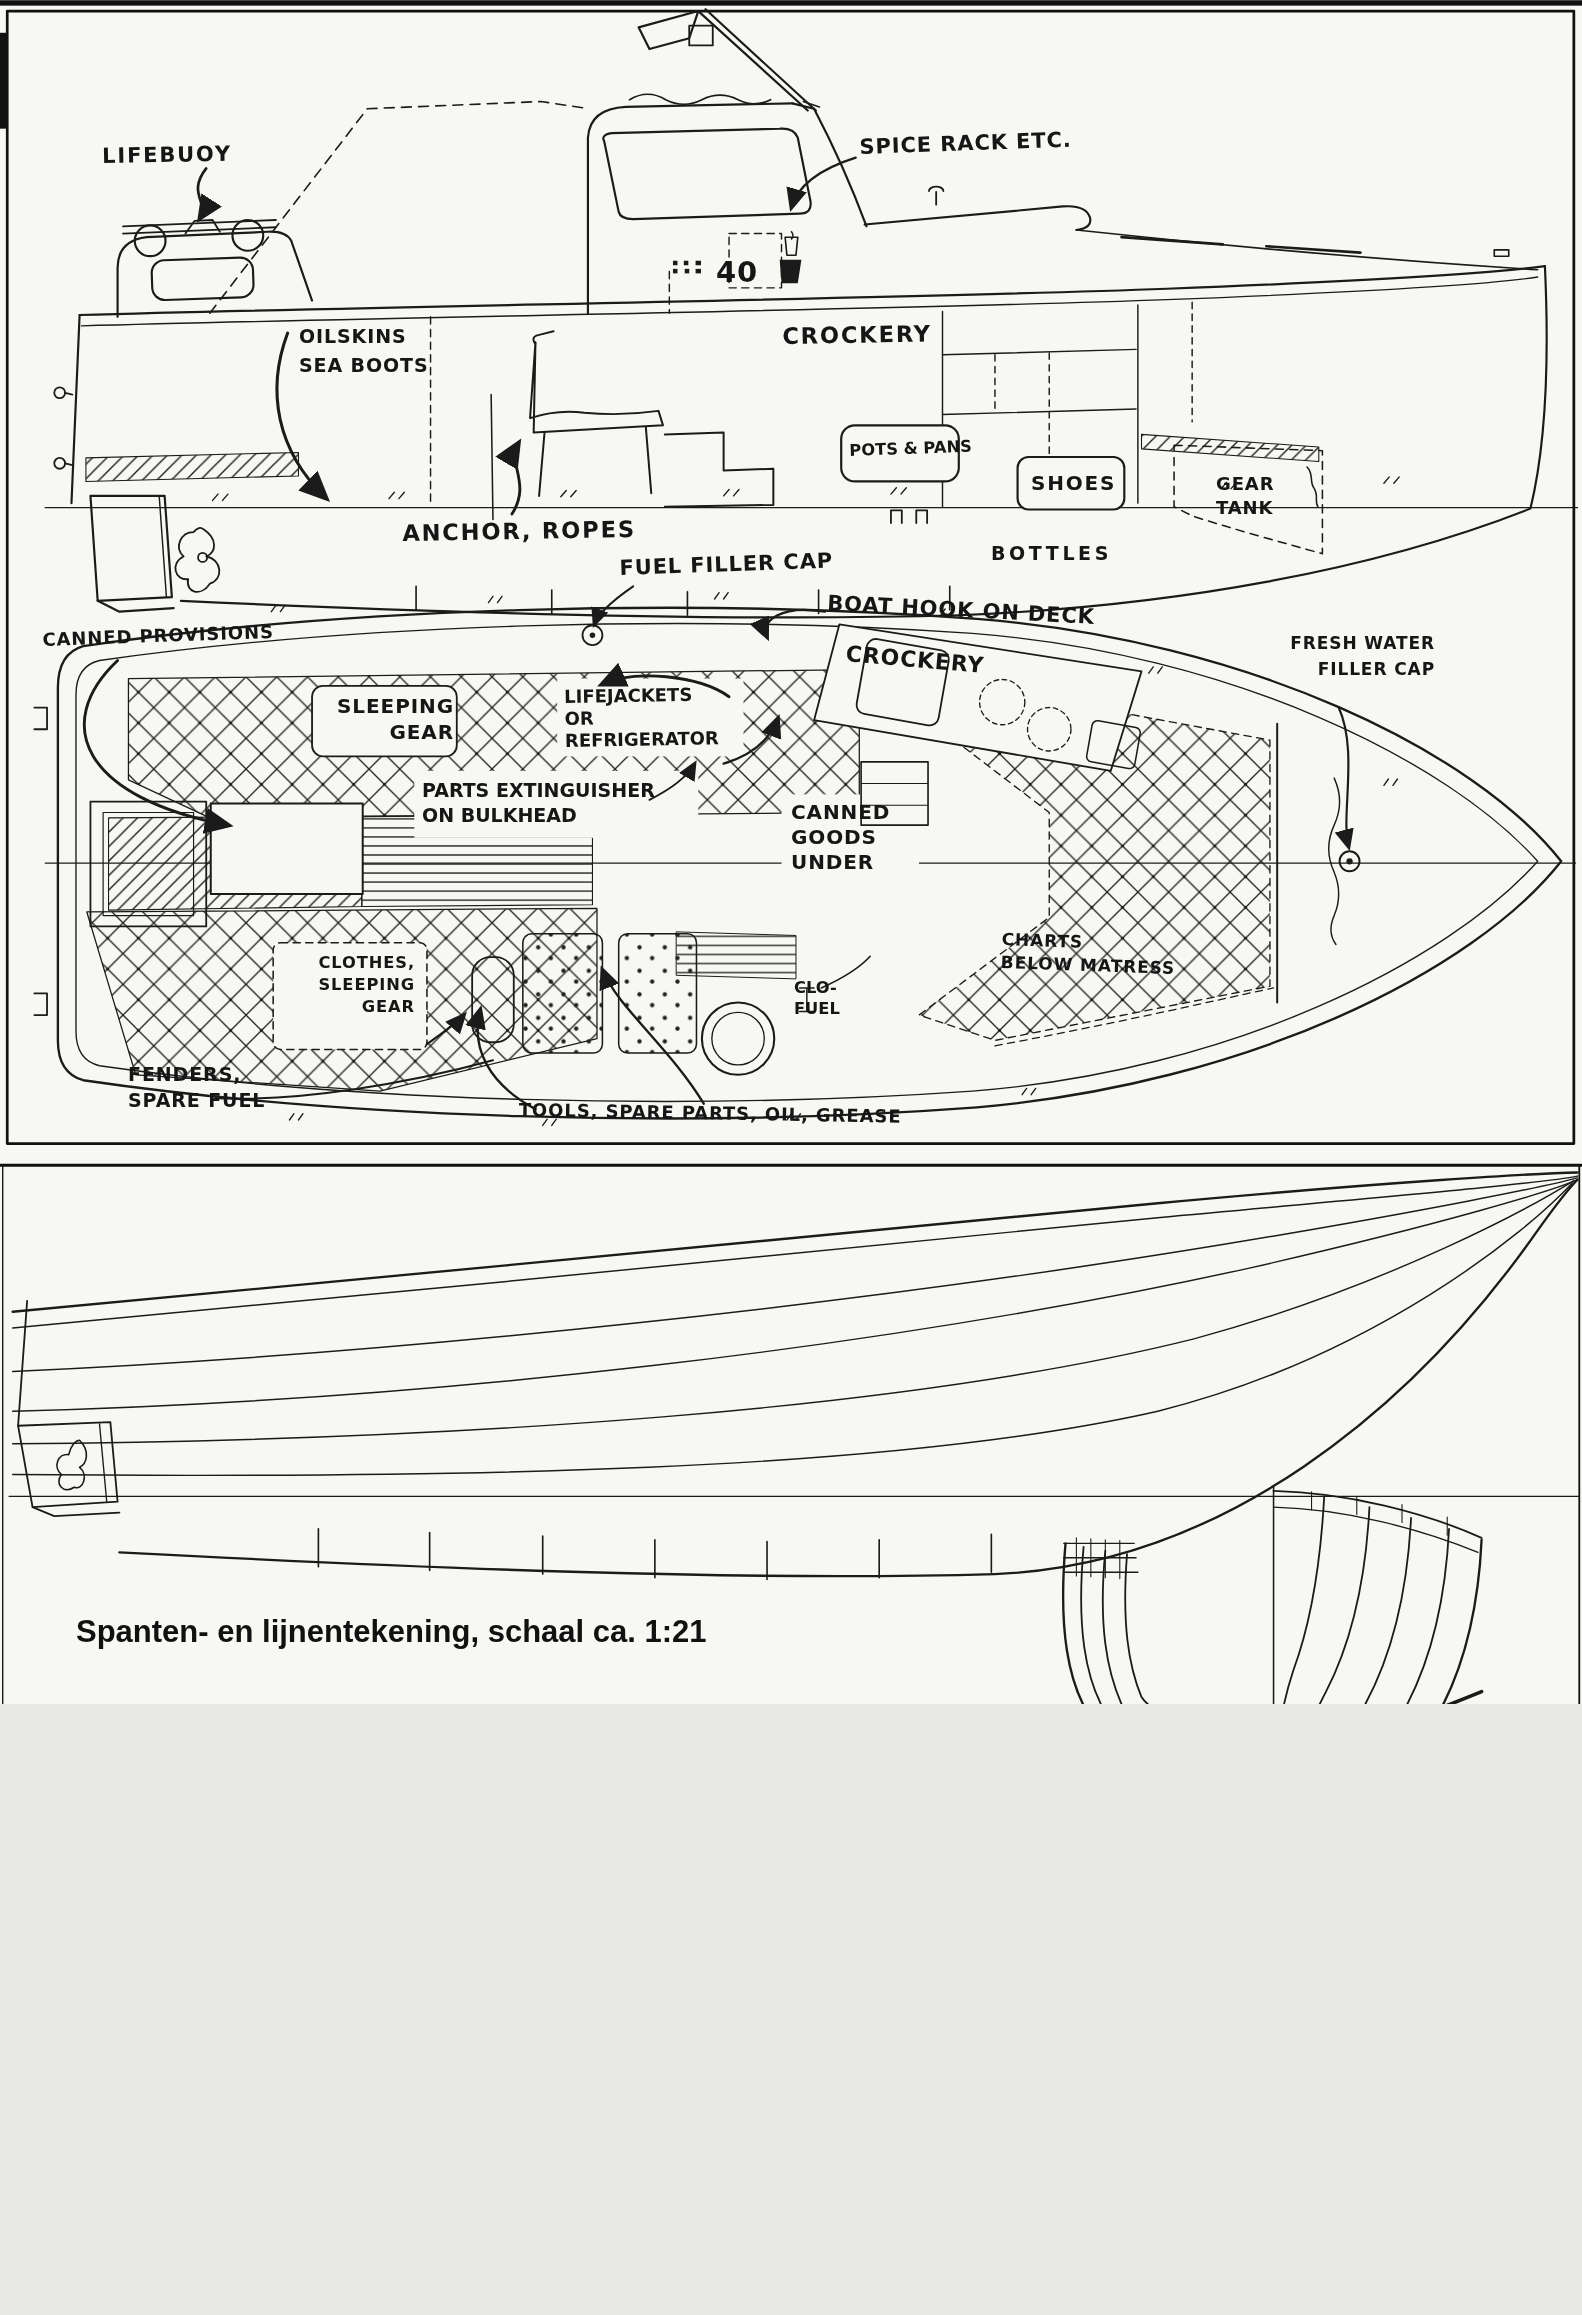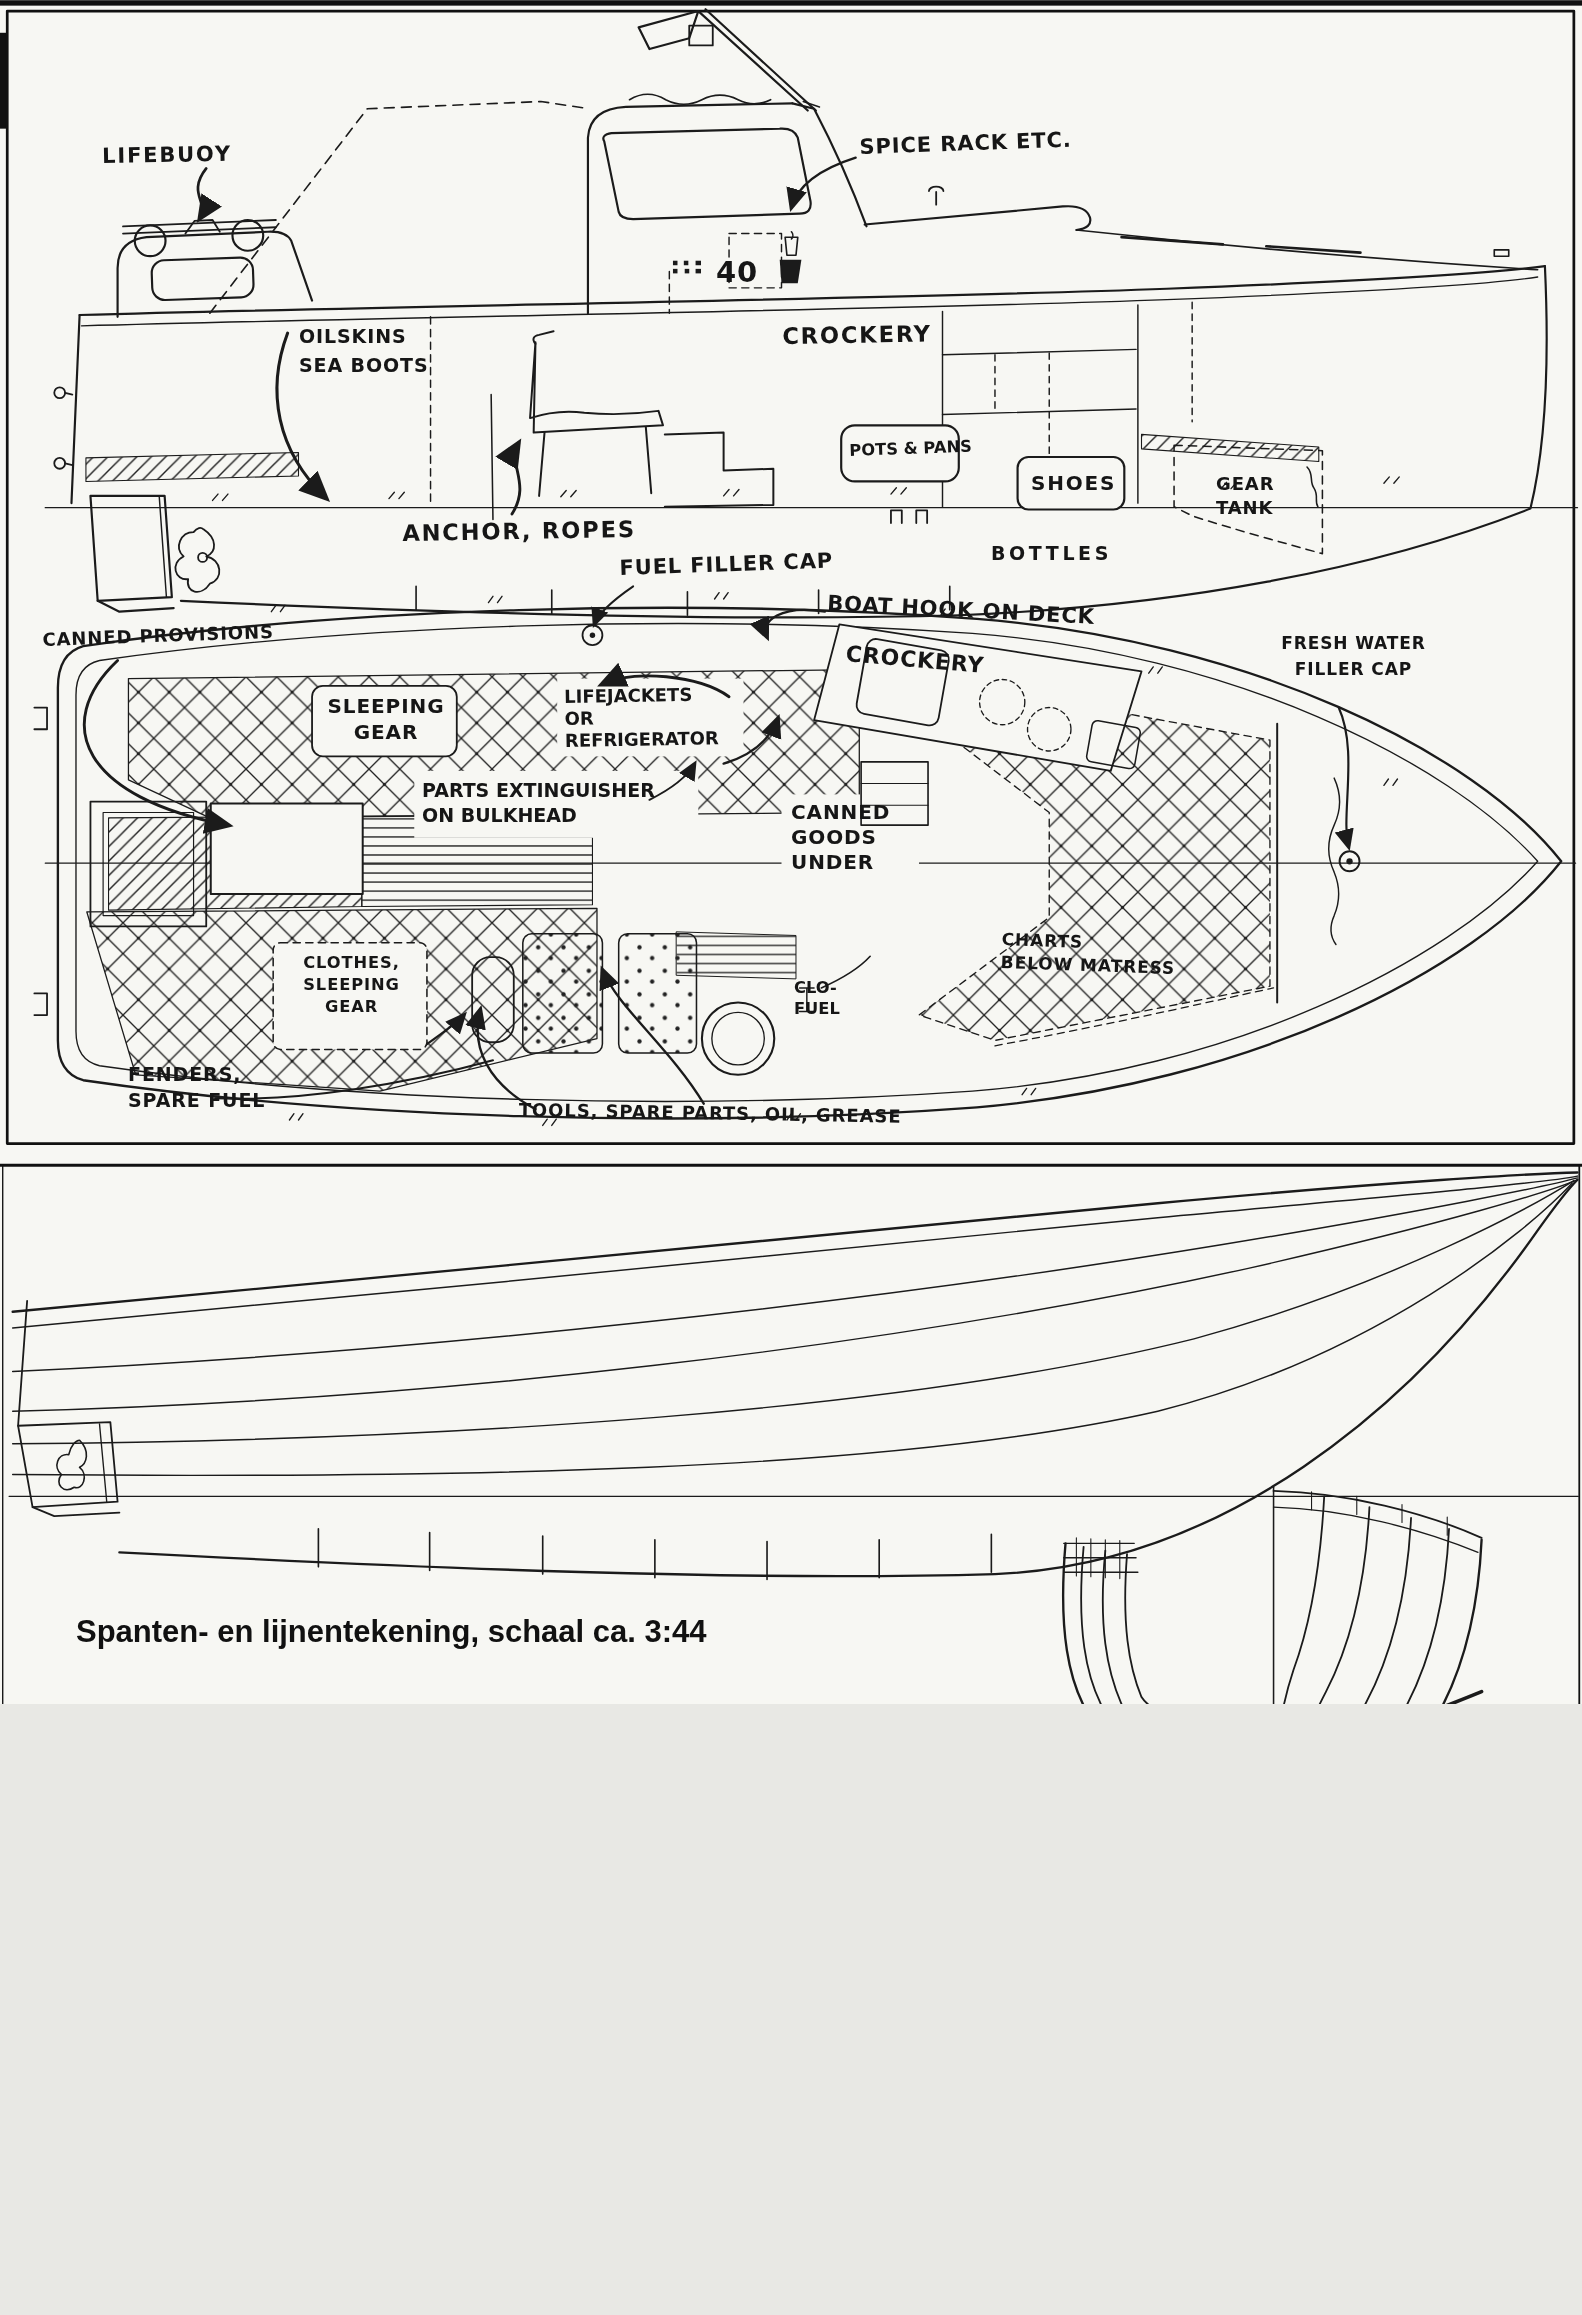--- a/index.html
+++ b/index.html
@@ -3,21 +3,21 @@
 <meta charset="utf-8">
 <style>
   html,body{margin:0;padding:0;background:#e8e8e4;}
   .page{position:relative;width:1582px;height:1704px;background:#f7f7f3;overflow:hidden;
         font-family:"DejaVu Sans",sans-serif;}
   .art{position:absolute;left:0;top:0;width:1582px;height:2316px;}
   .hand{position:absolute;font-family:"DejaVu Sans",sans-serif;font-weight:bold;color:#161616;
         white-space:pre-line;line-height:1.28;transform-origin:left top;}
   .caption{position:absolute;font-family:"Liberation Sans","DejaVu Sans",sans-serif;
         font-weight:bold;color:#111;}
-  .ctr{text-align:center;}
+  .ctr{text-align:right;}
 </style>
 </head>
 <body>
 
 <div class="page">
 
 <svg class="art" viewBox="0 0 1749 2560" stroke="#1b1b1b" fill="none" stroke-linecap="round" stroke-linejoin="round">
   <defs>
     <marker id="arr" markerWidth="11" markerHeight="10" refX="8" refY="4.5" orient="auto">
       <path d="M0 0 L10 4.5 L0 9 Z" fill="#1b1b1b" stroke="none"></path>
@@ -340,16 +340,16 @@
   <div class="hand" style="left:794px;top:977px;font-size:16.3px;line-height:1.3">CLO-
 FUEL</div>
   <div class="hand ctr" style="left:288px;top:952px;width:127px;font-size:16.3px;letter-spacing:0.9px;line-height:1.35">CLOTHES,
 SLEEPING
 GEAR</div>
   <div class="hand" style="left:128px;top:1062px;font-size:19px;letter-spacing:0.9px;line-height:1.35">FENDERS,
 SPARE FUEL</div>
   <div class="hand" style="left:519px;top:1098px;font-size:18px;letter-spacing:0.9px;transform:rotate(1deg)">TOOLS, SPARE PARTS, OIL, GREASE</div>
 </div>
 
-<div class="caption" style="left:76px;top:1614px;font-size:31px;">Spanten- en lijnentekening, schaal ca. 3:44</div>
+<div class="caption" style="left:76px;top:1614px;font-size:31px;">Spanten- en lijnentekening, schaal ca. 1:21</div>
 
 </div>
 
 
 </body></html>

